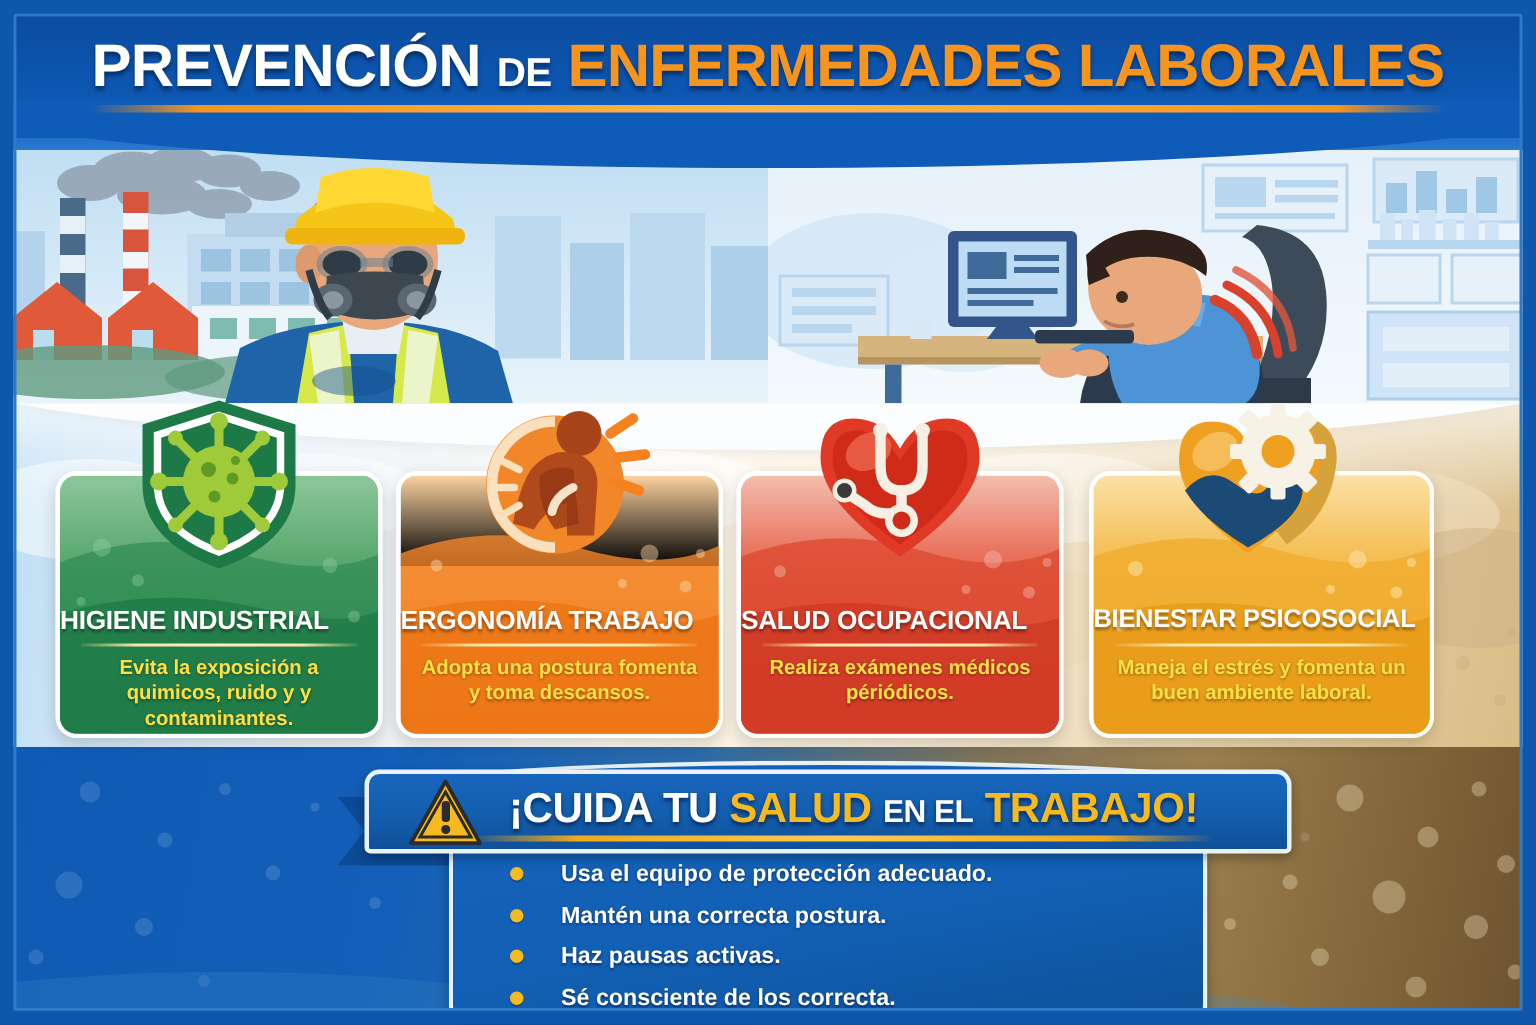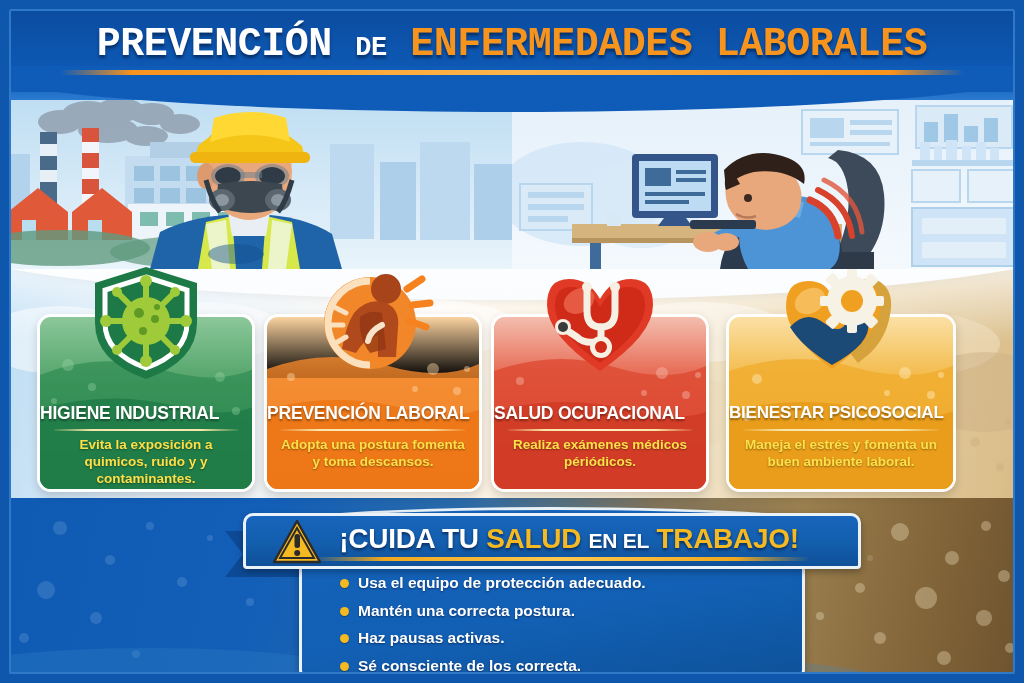--- a/index.html
+++ b/index.html
@@ -35,21 +35,21 @@
     position:absolute; left:-4%; top:66px; width:108%; height:46px;
     background:#0f5cb8;
     border-radius:0 0 50% 50%/0 0 100% 100%;
     z-index:20;
   }
   .title{
     position:absolute; left:0; top:22px; width:1024px;
     text-align:center; z-index:23;
     font-size:40px; font-weight:bold; letter-spacing:-0.5px;
     white-space:nowrap;
-    font-family:Liberation Mono, monospace;
+    font-family:Liberation Sans, sans-serif;
     text-shadow:0 3px 3px rgba(0,20,50,.55);
   }
   .title .w{ color:#ffffff; }
   .title .de{ color:#ffffff; font-size:27px; }
   .title .o{ color:#f7941e; }
   .title-rule{
     position:absolute; left:60px; top:70px; width:904px; height:5px;
     background:linear-gradient(90deg,rgba(247,148,30,0) 0%,#f7941e 8%,#ffb64d 50%,#f7941e 92%,rgba(247,148,30,0) 100%);
     border-radius:3px; z-index:24;
   }
@@ -178,21 +178,21 @@
   .list-box{
     position:absolute; left:259px; top:60px; width:506px; height:117px;
     background:linear-gradient(170deg,#1462b9 0%,#1260b5 45%,#0e5299 100%);
     border:3px solid #e9f2f8; border-top:none;
     border-radius:0 0 12px 12px;
     box-shadow:0 4px 8px rgba(0,0,0,.3);
     z-index:3;
   }
   .bullets{ position:absolute; left:300px; top:70px; width:440px; z-index:6; }
   .bullet{
-    display:flex; align-items:baseline; gap:9px;
+    display:flex; align-items:baseline; gap:25px;
     color:#ffffff; font-size:15.5px; font-weight:bold; line-height:1.0;
     margin-bottom:12px;
     text-shadow:0 1px 2px rgba(0,10,40,.55);
   }
   .dot{
     width:9px; height:9px; border-radius:50%;
     background:#f5b921; flex:0 0 9px;
     box-shadow:0 1px 1px rgba(0,0,0,.3);
   }
 </style>
@@ -510,21 +510,21 @@
             <line x1="100" y1="44" x2="118" y2="42"></line>
             <line x1="97" y1="60" x2="114" y2="66"></line>
           </g>
           <g stroke="#fbe0bd" stroke-width="5" stroke-linecap="round">
             <line x1="34" y1="52" x2="22" y2="46"></line>
             <line x1="31" y1="64" x2="17" y2="64"></line>
             <line x1="34" y1="76" x2="22" y2="83"></line>
           </g>
         </svg>
       </div>
-      <div class="card-title">PREVENCIÓN LABORAL</div>
+      <div class="card-title">ERGONOMÍA TRABAJO</div>
       <div class="card-rule"></div>
       <div class="card-desc">Adopta una postura fomenta y toma descansos.</div>
     </div>
 
     <div class="card c3">
       <div class="card-fill">
         <svg width="218" height="178" viewBox="0 0 218 178" preserveAspectRatio="none">
           <defs>
               <linearGradient id="g3" x1="0" y1="0" x2="0" y2="1">
             <stop offset="0%" stop-color="#f3bdae"></stop>

